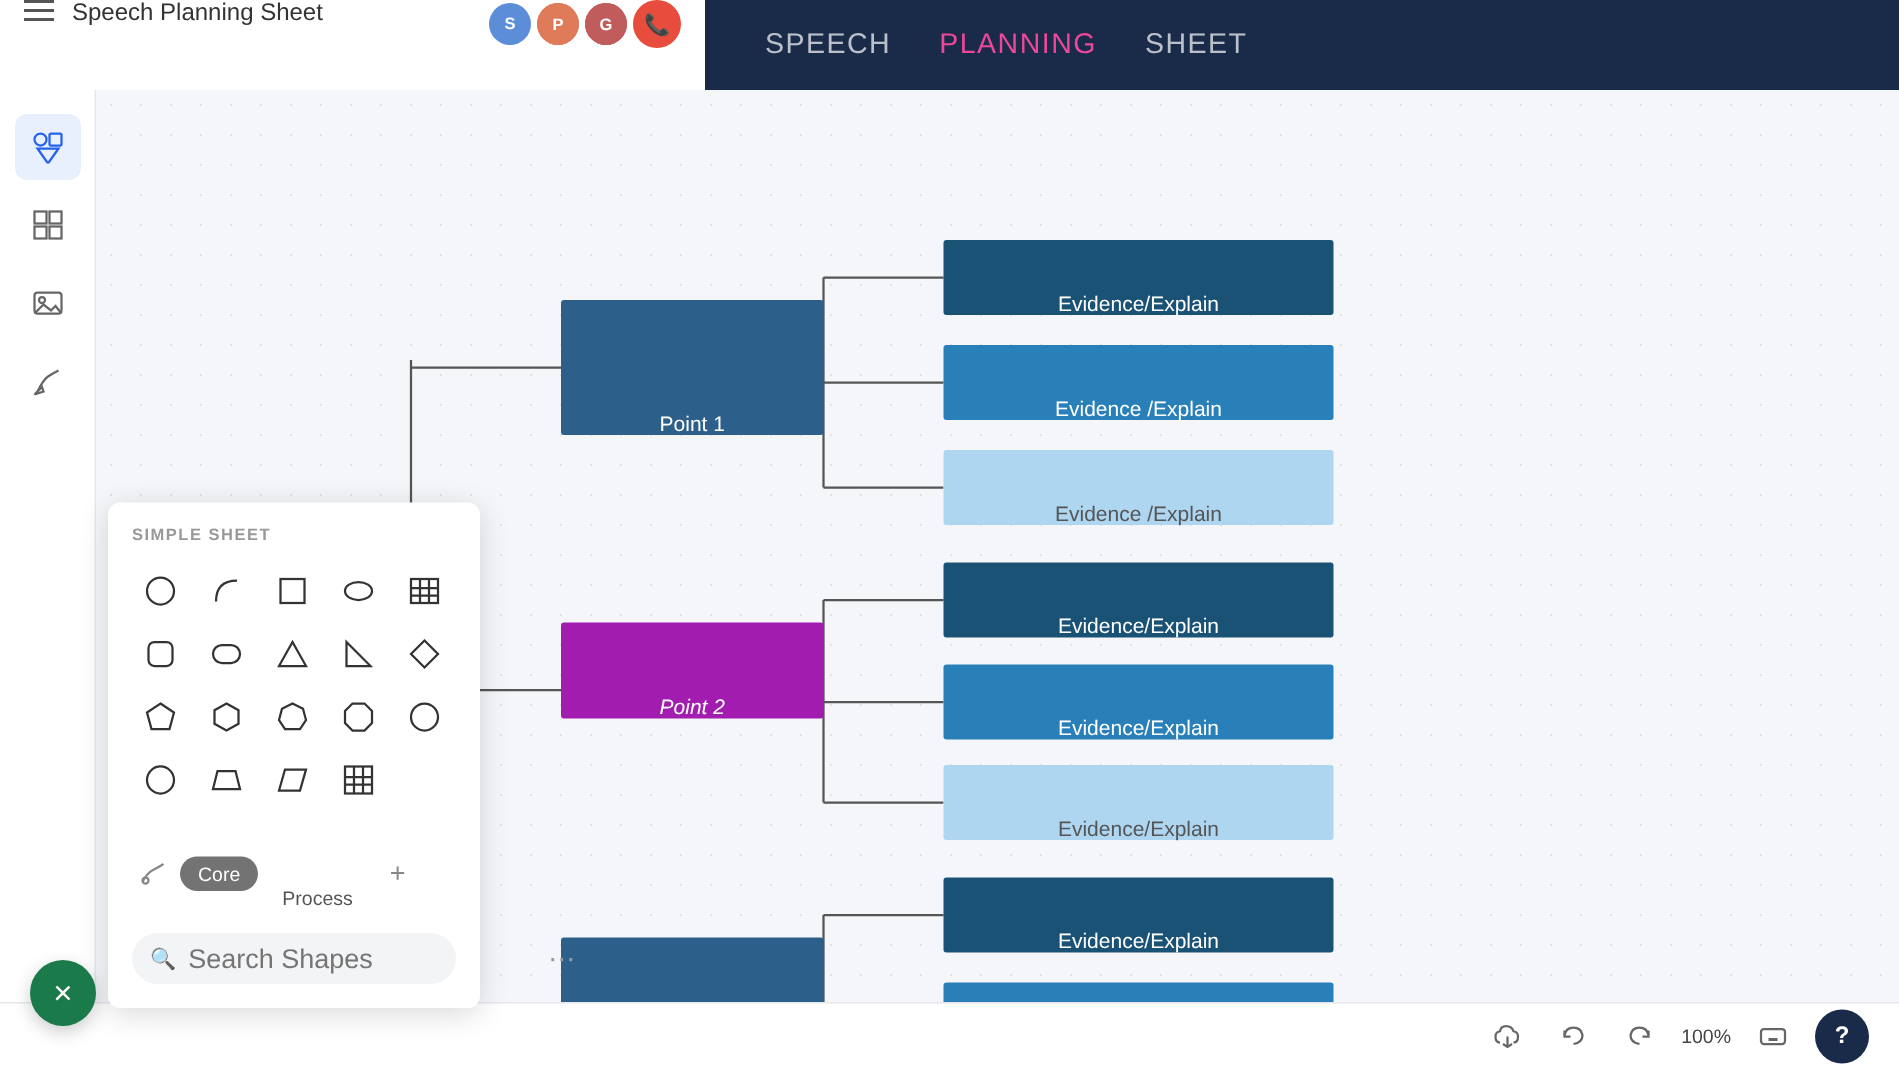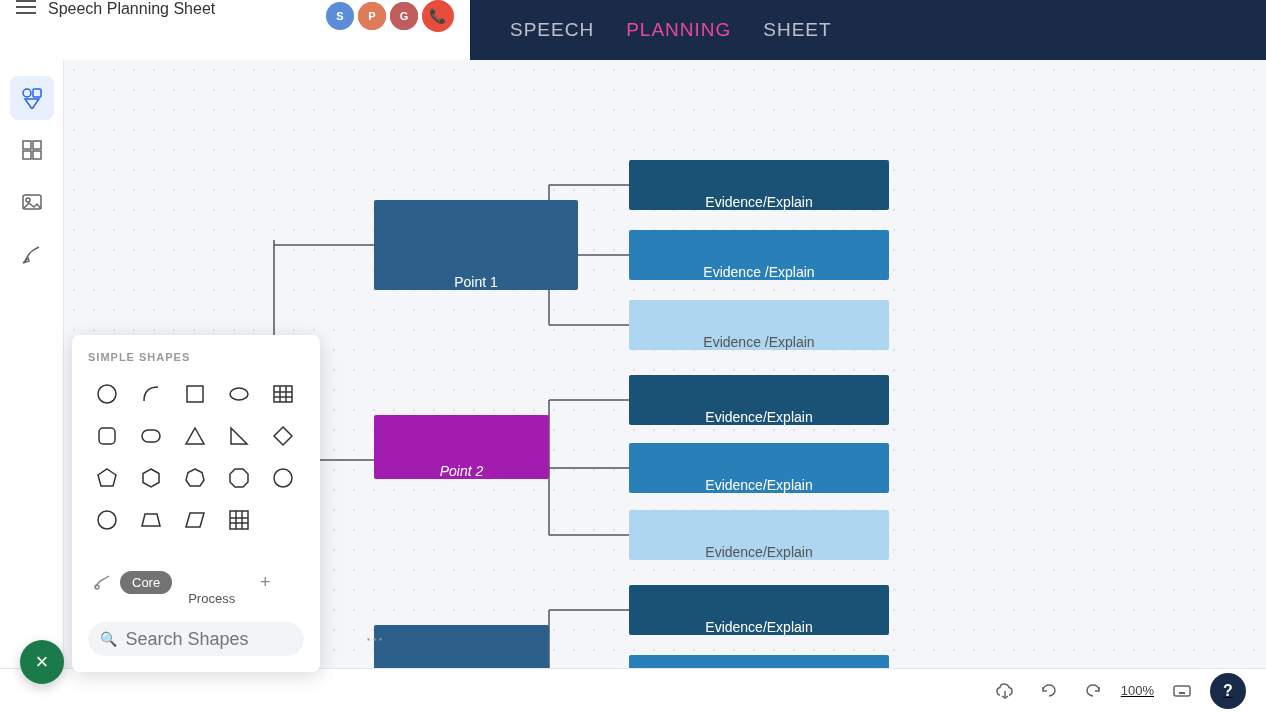--- a/index.html
+++ b/index.html
@@ -83,21 +83,21 @@
 
     
     .node {
       position: absolute; border-radius: 2px; display: flex; align-items: flex-end; justify-content: center;
       font-size: 14px; font-weight: 400; color: white;
     }
 
     
     #footer {
       position: absolute; bottom: 0; left: 0; right: 0; height: 44px;
-      background: white; border-top: 1px solid #e5e7eb; display: flex; align-items: center; justify-content: flex-end; padding: 0 20px; gap: 12px; z-index: 50; text-decoration: underline;
+      background: white; border-top: 1px solid #e5e7eb; display: flex; align-items: center; justify-content: flex-end; padding: 0 20px; gap: 12px; z-index: 50;
     }
     .footer-icon { width: 32px; height: 32px; display: flex; align-items: center; justify-content: center; color: #666; cursor: pointer; font-size: 16px; border-radius: 4px; }
     .zoom-level { font-size: 13px; color: #444; font-weight: 500; }
     .help-btn {
       width: 36px; height: 36px; border-radius: 50%; background: #1a2b4a; color: white;
       display: flex; align-items: center; justify-content: center; font-size: 16px; cursor: pointer; font-weight: 600;
     }
 
     
     #close-btn {
@@ -200,21 +200,21 @@
 
     <line x1="485" y1="550" x2="485" y2="685" stroke="#555" stroke-width="1.5"></line>
     <line x1="485" y1="550" x2="565" y2="550" stroke="#555" stroke-width="1.5"></line>
     <line x1="485" y1="620" x2="565" y2="620" stroke="#555" stroke-width="1.5"></line>
     <line x1="485" y1="685" x2="565" y2="685" stroke="#555" stroke-width="1.5"></line>
     <line x1="397" y1="610" x2="485" y2="610" stroke="#555" stroke-width="1.5"></line>
 
     <line x1="228" y1="370" x2="228" y2="445" stroke="#1a5276" stroke-width="8"></line>
   </svg>
 
-  <div class="node" style="left:310px;top:140px;width:204px;height:90px;background:#2c5f8a;">
+  <div class="node" style="left:310px;top:140px;width:175px;height:90px;background:#2c5f8a;">
     <span>Point   1</span>
   </div>
 
   <div class="node" style="left:310px;top:355px;width:175px;height:64px;background:#a21caf;font-style:italic;">
     <span>Point   2</span>
   </div>
 
   <div class="node" style="left:310px;top:565px;width:175px;height:90px;background:#2c5f8a;">
     <span>Point   3</span>
   </div>
@@ -242,21 +242,21 @@
   <div class="node" style="left:565px;top:525px;width:260px;height:50px;background:#1a5276;">
     <span>Evidence/Explain</span>
   </div>
   <div class="node" style="left:565px;top:595px;width:260px;height:50px;background:#2980b9;">
     <span>Evidence/Explain</span>
   </div>
 
 </div>
 
 <div id="shapes-panel">
-  <div class="shapes-section-title">SIMPLE SHAPES</div>
+  <div class="shapes-section-title">SIMPLE SHEET</div>
 
   <div class="shapes-grid">
 
     <div class="shape-item">
       <svg viewBox="0 0 22 22" fill="none" stroke="#333" stroke-width="1.5">
           <circle cx="11" cy="11" r="9"></circle>
         </svg>
     </div>
     <div class="shape-item">
       <svg viewBox="0 0 22 22" fill="none" stroke="#333" stroke-width="1.5">

